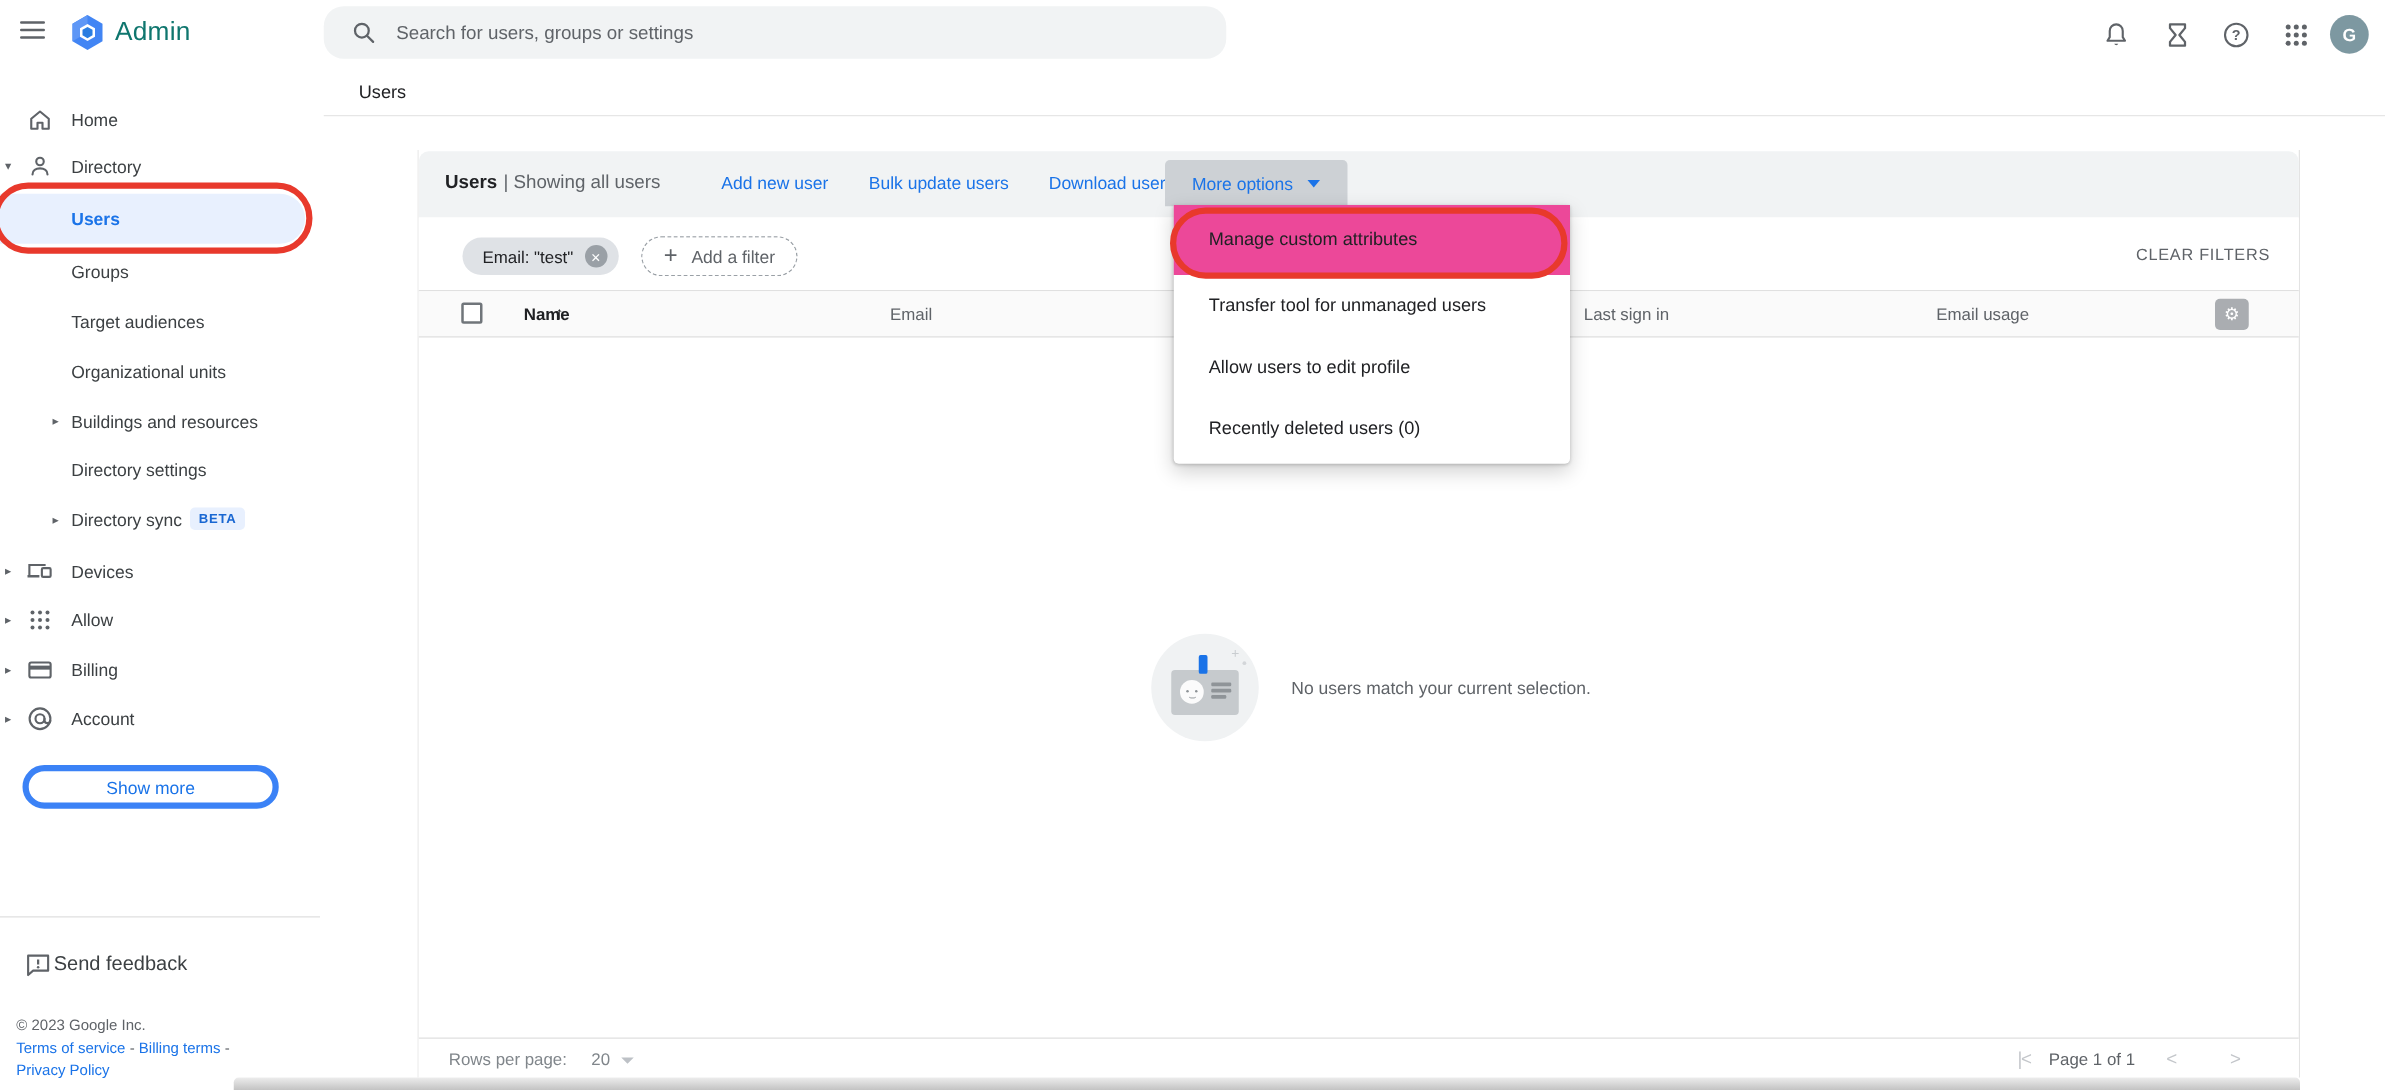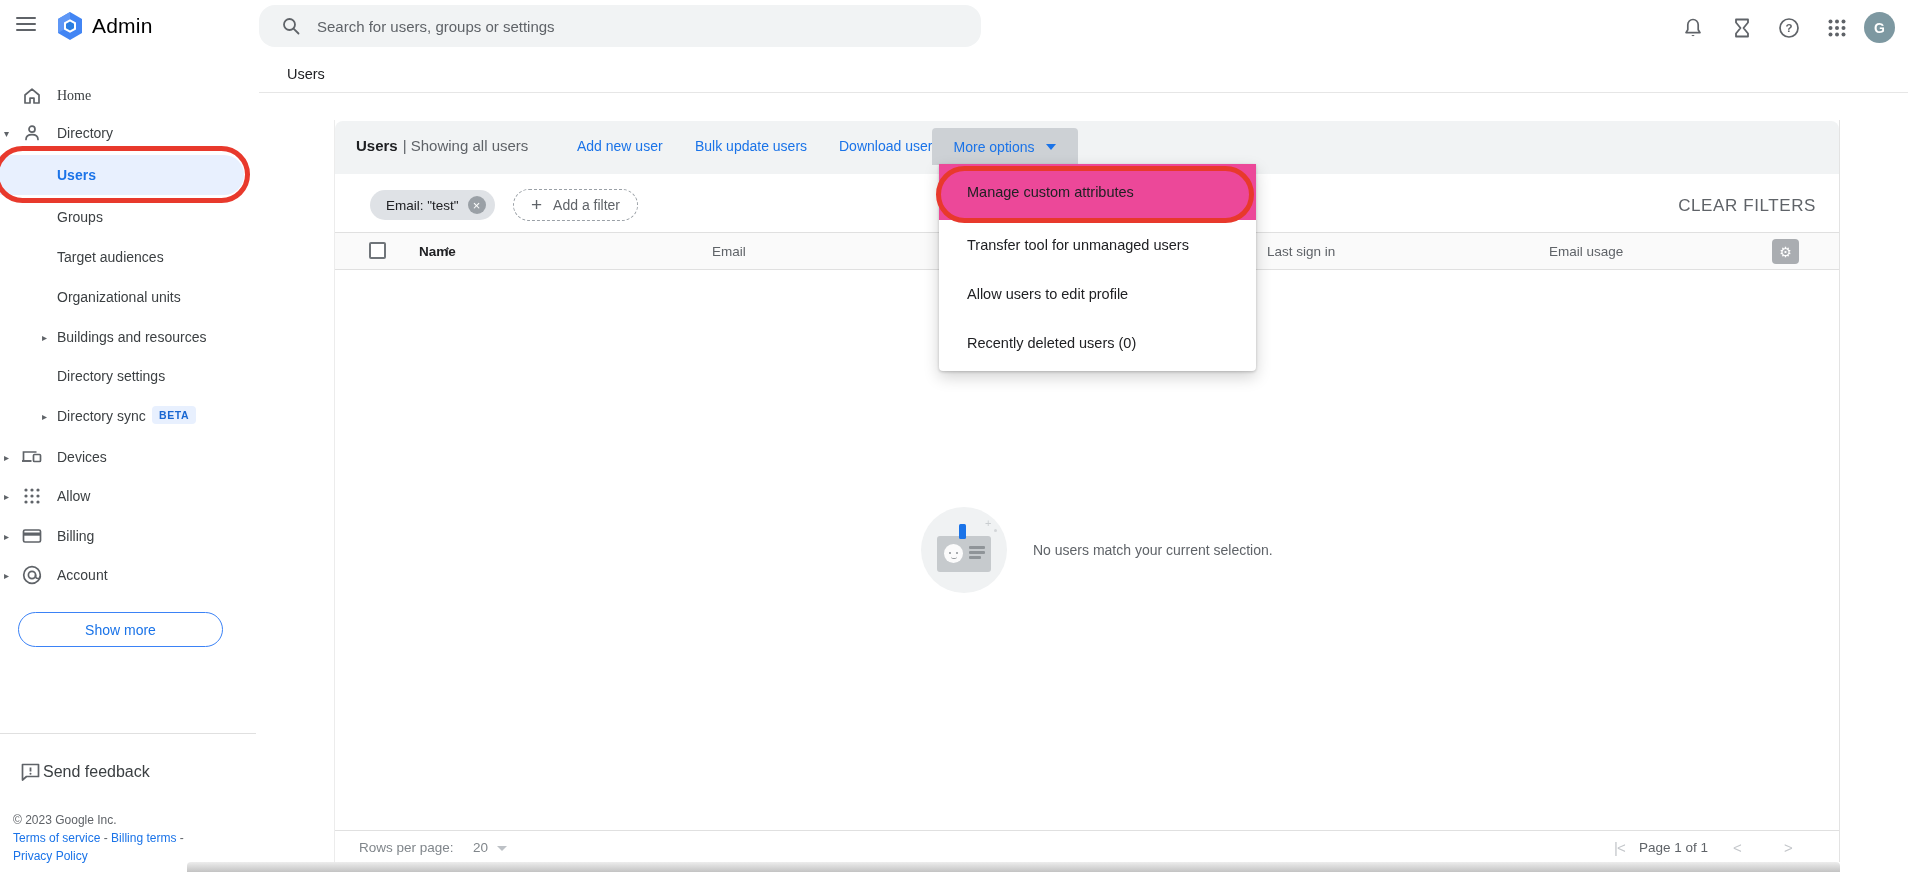--- a/index.html
+++ b/index.html
@@ -5,21 +5,21 @@
   * { margin:0; padding:0; box-sizing:border-box; }
   html,body { width:1908px; height:872px; background:#fff; overflow:hidden;
               font-family:"Liberation Sans","DejaVu Sans",sans-serif; color:#3c4043; }
   .screen { position:relative; width:1908px; height:872px; background:#fff; }
 
   
   .topbar { position:absolute; left:0; top:0; width:1908px; height:52px; background:#fff; }
   .hamburger { position:absolute; left:16px; top:17px; width:20px; height:14px; cursor:pointer; }
   .hamburger span { display:block; width:20px; height:2px; background:#5f6368; border-radius:1px; margin-bottom:4px; }
   .logo-wrap { position:absolute; left:56px; top:11px; display:flex; align-items:center; gap:8px; }
-  .logo-text { font-size:21px; color:#000000; letter-spacing:.2px; }
+  .logo-text { font-size:21px; color:#0f766e; letter-spacing:.2px; }
   .searchbar { position:absolute; left:259px; top:5px; width:722px; height:42px; background:#f1f3f4;
                border-radius:16px; display:flex; align-items:center; padding-left:22px; gap:16px; }
   .search-ph { font-size:15px; color:#5f6368; }
   .tb-icon { position:absolute; top:17px; width:22px; height:22px; display:flex; align-items:center; justify-content:center; cursor:pointer; }
   .avatar { position:absolute; left:1864px; top:12px; width:31px; height:31px; border-radius:50%;
             background:#7d98a1; color:#fff; font-size:14px; font-weight:bold;
             display:flex; align-items:center; justify-content:center; cursor:pointer; }
 
   
   .breadcrumb { position:absolute; left:287px; top:66px; font-size:14.5px; font-weight:500; color:#202124; }
@@ -28,21 +28,21 @@
   
   .nav-row { position:absolute; left:0; width:256px; height:36px; display:flex; align-items:center; font-size:14px; color:#3c4043; cursor:pointer; }
   .nav-icon { position:absolute; left:20px; width:24px; height:24px; display:flex; align-items:center; justify-content:center; }
   .nav-caret { position:absolute; left:4px; font-size:10px; color:#5f6368; }
   .nav-caret-sub { position:absolute; left:42px; font-size:10px; color:#5f6368; }
   .nav-label { position:absolute; left:57px; white-space:nowrap; }
   .nav-selected { background:#e8f0fe; border-radius:0 20px 20px 0; width:244px; height:40px; }
   .nav-selected .nav-label { color:#1a73e8; font-weight:600; }
   .beta-badge { position:absolute; left:152px; top:8px; background:#e8f0fe; color:#1967d2; font-size:10.5px;
                 font-weight:bold; letter-spacing:.6px; padding:3px 7px; border-radius:4px; }
-  .show-more { position:absolute; left:18px; top:612px; width:205px; height:35px; border:1px solid #3b82f6;
+  .show-more { position:absolute; left:18px; top:612px; width:205px; height:35px; border:5px solid #3b82f6;
                border-radius:18px; display:flex; align-items:center; justify-content:center;
                color:#1a73e8; font-size:14px; font-weight:500; cursor:pointer; background:#fff; }
   .side-divider { position:absolute; left:0; top:733px; width:256px; height:1px; background:#e0e0e0; }
   .feedback-row { position:absolute; left:0; top:755px; width:256px; height:34px; display:flex; align-items:center; cursor:pointer; }
   .footer-copy { position:absolute; left:13px; top:813px; font-size:12px; color:#5f6368; }
   .footer-line { position:absolute; left:13px; font-size:12px; color:#5f6368; white-space:nowrap; }
   .footer-line a, .flink { color:#1a73e8; text-decoration:none; cursor:pointer; }
 
   
   .card { position:absolute; left:334px; top:120px; width:1506px; height:742px;
@@ -64,21 +64,21 @@
 
   
   .filter-row { position:absolute; left:0; top:54px; width:1504px; height:59px; background:#fff; border-bottom:1px solid #e0e0e0; }
   .chip { position:absolute; left:35px; top:16px; height:30px; background:#dfe2e6; border-radius:15px;
           display:flex; align-items:center; gap:9px; padding:0 9px 0 16px; font-size:13.5px; color:#202124; cursor:pointer; }
   .chip-x { width:18px; height:18px; border-radius:50%; background:#9aa0a6; color:#fff; font-size:13px;
             display:flex; align-items:center; justify-content:center; cursor:pointer; }
   .add-filter { position:absolute; left:178px; top:15px; height:32px; border:1px dashed #9aa0a6; border-radius:16px;
                 display:flex; align-items:center; gap:11px; padding:0 17px; font-size:14px; color:#5f6368; cursor:pointer; }
   .add-plus { font-size:19px; color:#5f6368; font-weight:400; }
-  .clear-filters { position:absolute; right:23px; top:22px; font-size:17px; font-weight:500; letter-spacing:.6px; color:#5f6368; cursor:pointer; }
+  .clear-filters { position:absolute; right:23px; top:22px; font-size:13px; font-weight:500; letter-spacing:.6px; color:#5f6368; cursor:pointer; }
 
   
   .thead { position:absolute; left:0; top:113px; width:1504px; height:37px; background:#fafafa; border-bottom:1px solid #e0e0e0; }
   .checkbox { position:absolute; left:34px; top:9px; width:17px; height:17px; border:2px solid #70757a; border-radius:2px; background:#fff; cursor:pointer; }
   .th { position:absolute; top:11px; font-size:13.5px; color:#5f6368; white-space:nowrap;padding-left:11px; }
   .th.name { font-weight:bold; color:#202124; }
   .sort-arrow { position:absolute; left:109px; top:9px; font-size:14px; color:#202124; }
   .col-gear { position:absolute; left:1437px; top:6px; width:27px; height:25px; background:#aaadb1; border-radius:4px;
               color:#fff; font-size:14px; display:flex; align-items:center; justify-content:center; cursor:pointer; }
 
@@ -180,21 +180,21 @@
     </div>
     <div class="avatar">
         <span>G</span>
       </div>
   </div>
 
   <div class="breadcrumb">Users</div>
   <div class="crumb-divider"></div>
 
   <nav>
-    <div class="nav-row" style="top:78px;font-family:Liberation Serif, serif;">
+    <div class="nav-row" style="top:78px;">
       <span class="nav-icon">
         <svg width="20" height="20" viewBox="0 0 20 20">
             <path d="M3 9 L10 3.2 17 9 V17 H12 V12.2 H8 V17 H3 Z" fill="none" stroke="#5f6368" stroke-width="1.7" stroke-linejoin="round"></path>
           </svg>
       </span>
       <span class="nav-label">Home</span>
     </div>
 
     <div class="nav-row" style="top:115px;">
       <span class="nav-caret">▾</span>

